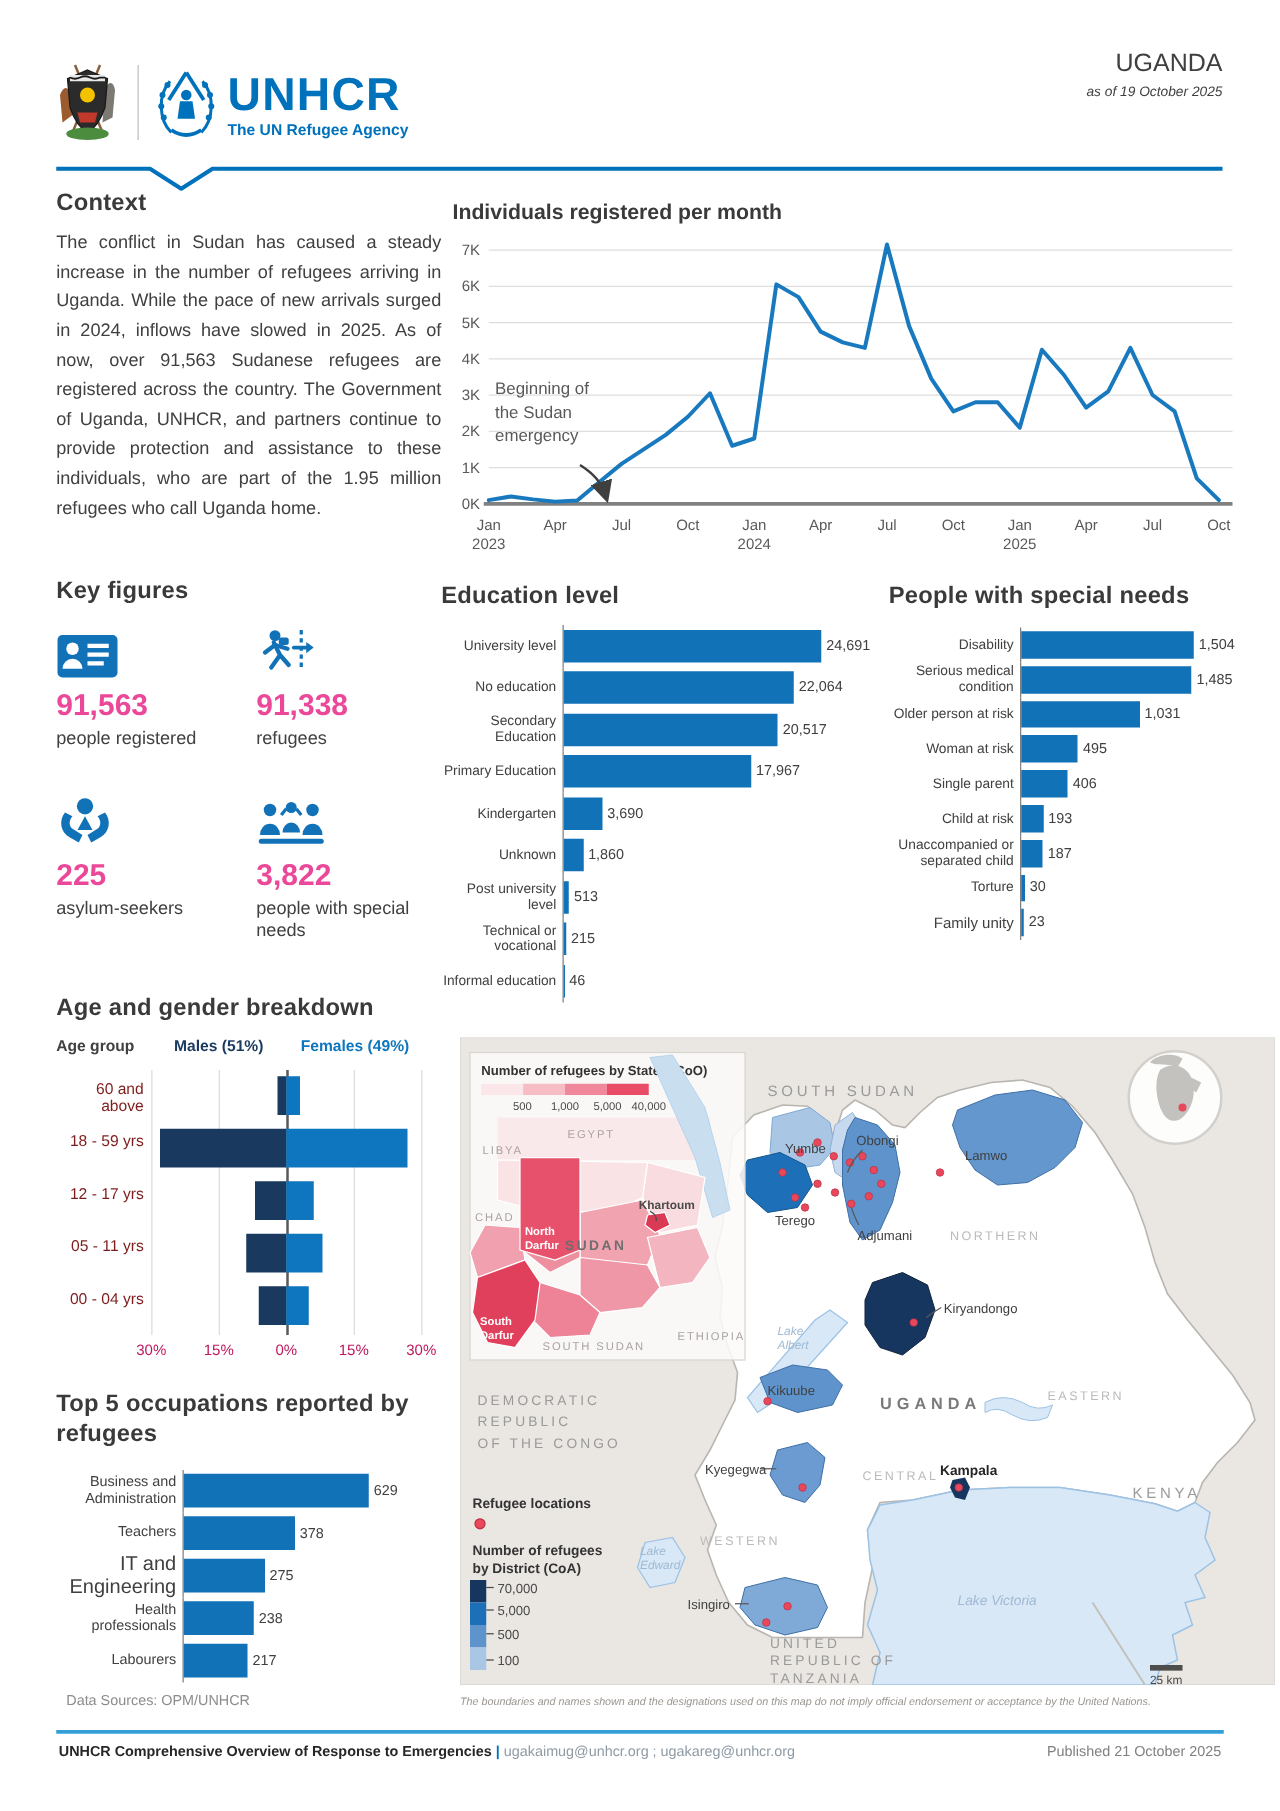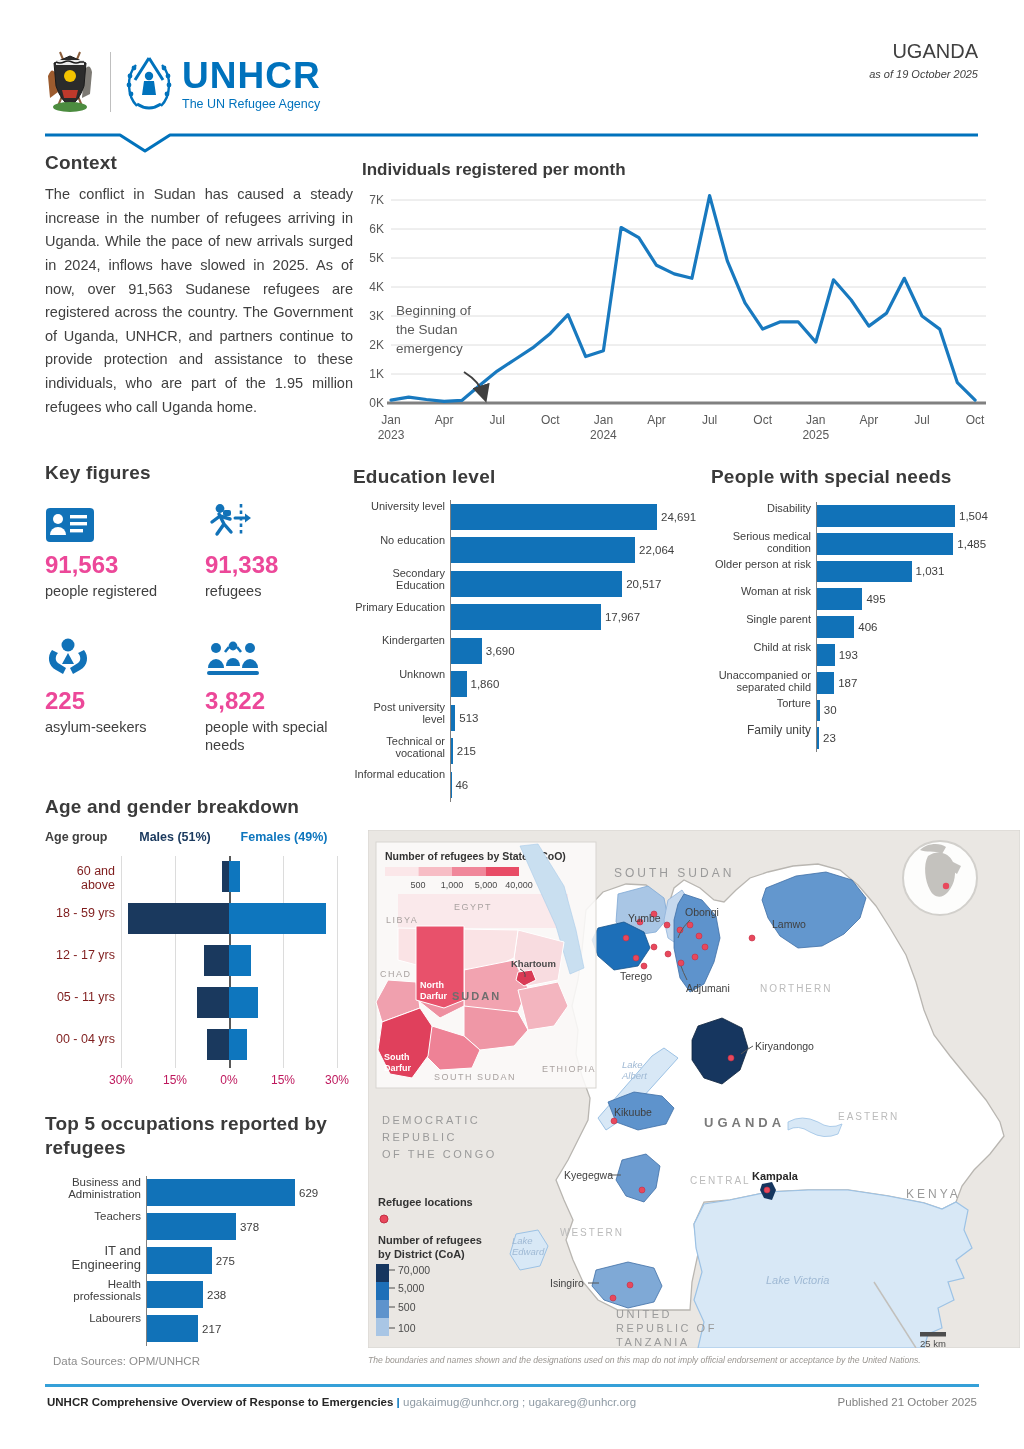--- a/index.html
+++ b/index.html
@@ -2,31 +2,31 @@
 <html><head>
 <meta charset="utf-8">
 <style>
   * { margin:0; padding:0; box-sizing:border-box; }
   html,body { background:#fff; }
   body { width:1024px; height:1449px; position:relative; font-family:"Liberation Sans",sans-serif; color:#404040; overflow:hidden; }
   .abs { position:absolute; }
   .sec-h { font-size:19px; font-weight:bold; color:#3A3A3A; letter-spacing:.2px; }
   
   .logo-unhcr { font-size:37px; font-weight:bold; color:#0072BC; letter-spacing:1px; line-height:1; }
-  .logo-tag { font-size:12.5px; font-weight:normal; color:#0072BC; margin-top:3px; }
+  .logo-tag { font-size:12.5px; font-weight:bold; color:#0072BC; margin-top:3px; }
   .hdr-right { text-align:right; }
   .hdr-country { font-size:20px; color:#404040; }
   .hdr-title { font-size:23px; font-weight:bold; color:#262626; margin-top:3px; }
   .hdr-asof { font-size:11px; font-style:italic; color:#404040; margin-top:5px; }
   
   .ctx-body { font-size:14.5px; line-height:1.63; text-align:justify; color:#404040; margin-top:9px; }
   
   .chart-title { font-size:17px; font-weight:bold; color:#3A3A3A; }
   .ax { font-size:12px; fill:#595959; }
-  .hrow { display:flex; }
+  .hrow { display:flex; align-items:center; }
   .hlabel { text-align:right; color:#404040; line-height:1.12; padding-right:5px; flex:none; }
   .hbarwrap { display:flex; align-items:center; border-left:1.5px solid #808080; height:100%; flex:1; }
   .hbar { height:78%; }
   .hval { font-size:11.5px; color:#404040; margin-left:4px; white-space:nowrap; }
   
   .kf-grid { display:grid; grid-template-columns:160px 150px; grid-auto-rows:136px; margin-top:14px; }
   .kf-icon { height:46px; display:flex; align-items:flex-end; }
   .kf-value { font-size:24px; font-weight:bold; color:#ec4899; margin-top:7px; }
   .kf-label { font-size:14.5px; color:#404040; margin-top:3px; line-height:1.25; }
   
@@ -413,21 +413,21 @@
         </div>
       </div>
       <div class="hrow" style="height:34px">
         <div class="hlabel" style="width:101px;font-size:11.5px">Teachers</div>
         <div class="hbarwrap">
           <div class="hbar" style="width:88.9px;background:#1172B8"></div>
           <span class="hval">378</span>
         </div>
       </div>
       <div class="hrow" style="height:34px">
-        <div class="hlabel" style="width:101px;font-size:13px">IT and Engineering</div>
+        <div class="hlabel" style="width:101px;font-size:16px">IT and Engineering</div>
         <div class="hbarwrap">
           <div class="hbar" style="width:64.7px;background:#1172B8"></div>
           <span class="hval">275</span>
         </div>
       </div>
       <div class="hrow" style="height:34px">
         <div class="hlabel" style="width:101px;font-size:11.5px">Health professionals</div>
         <div class="hbarwrap">
           <div class="hbar" style="width:56.0px;background:#1172B8"></div>
           <span class="hval">238</span>

